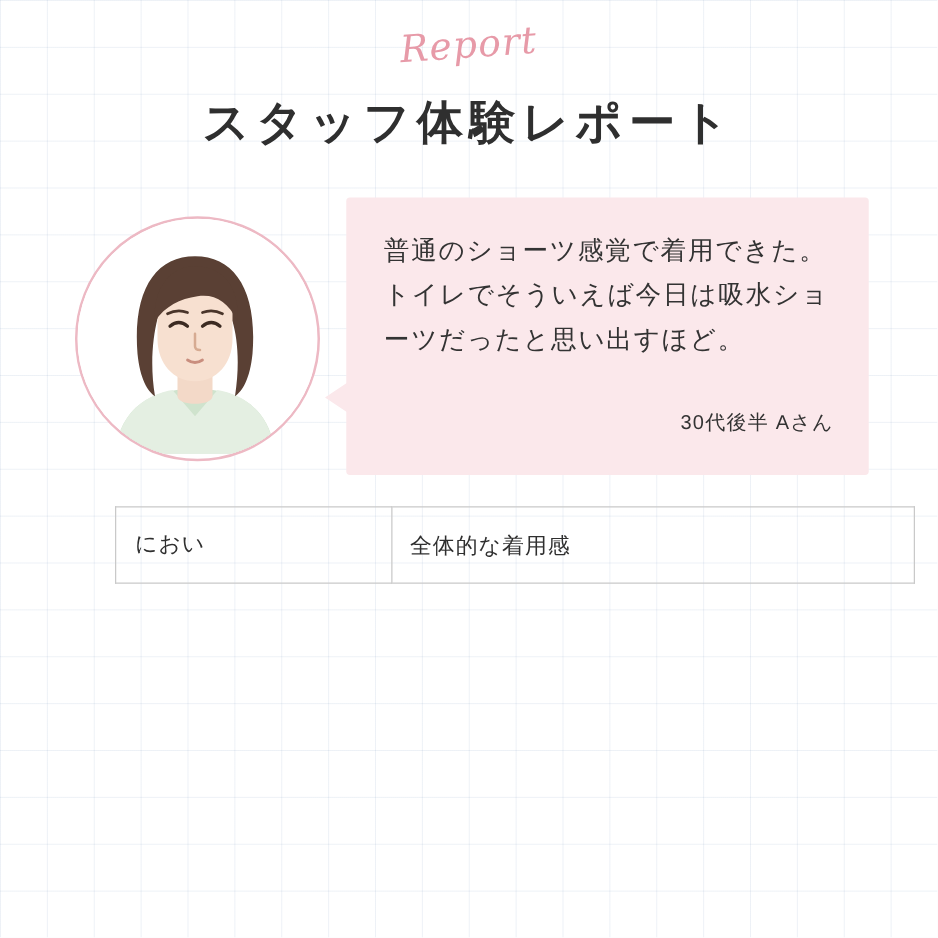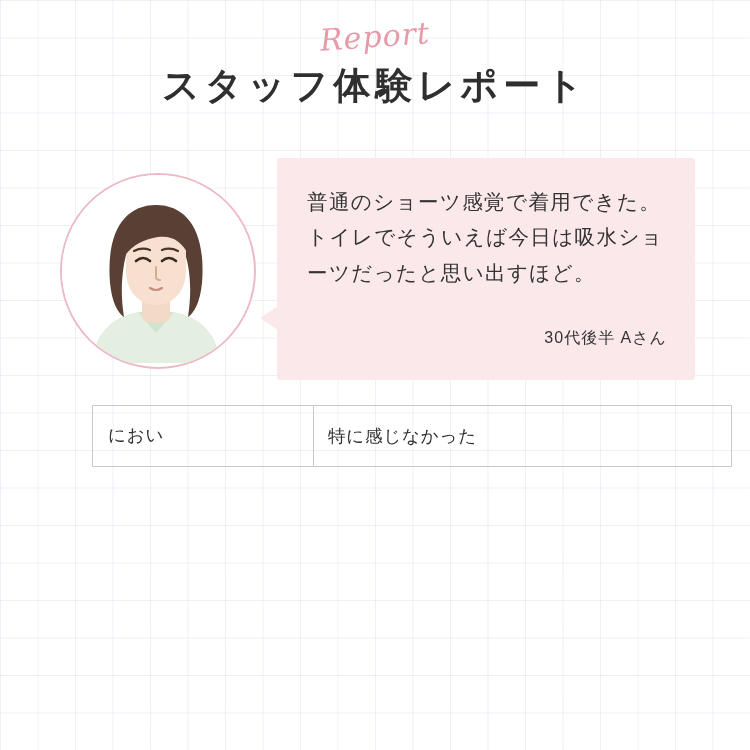--- a/index.html
+++ b/index.html
@@ -39,21 +39,21 @@
     font-family: "DejaVu Serif", serif;
     font-style: italic;
     font-size: 30px;
     color: #e79aa8;
     letter-spacing: 1px;
     line-height: 1;
     transform: rotate(-4deg);
     display: inline-block;
   }
   .main-title {
-    margin-top: 12px;
+    margin-top: 24px;
     font-size: 37px;
     font-weight: bold;
     color: #2f2f2f;
     letter-spacing: 5px;
     line-height: 1.2;
   }
 
   
   .quote-area {
     position: absolute;
@@ -96,20 +96,21 @@
     height: 0;
     border-top: 12px solid transparent;
     border-bottom: 12px solid transparent;
     border-right: 18px solid #fbe8eb;
   }
   .bubble-text {
     font-size: 20.5px;
     line-height: 1.72;
     color: #333333;
     letter-spacing: 1.4px;
+    font-family: Liberation Serif, serif;
   }
   .bubble-attrib {
     position: absolute;
     right: 28px;
     bottom: 31px;
     font-size: 16px;
     color: #333333;
     letter-spacing: 1px;
   }
 
@@ -191,20 +192,20 @@
     </div>
 
   </div>
 
   <div class="table-wrap">
     <table class="report">
       <tbody>
         <tr>
           <td class="lbl">におい</td>
           <td class="val">
-            <p>特に感じなかった</p>
+            <p>全体的な着用感</p>
           </td>
         </tr>
       </tbody>
     </table>
   </div>
 
 </div>
 
 </body></html>

